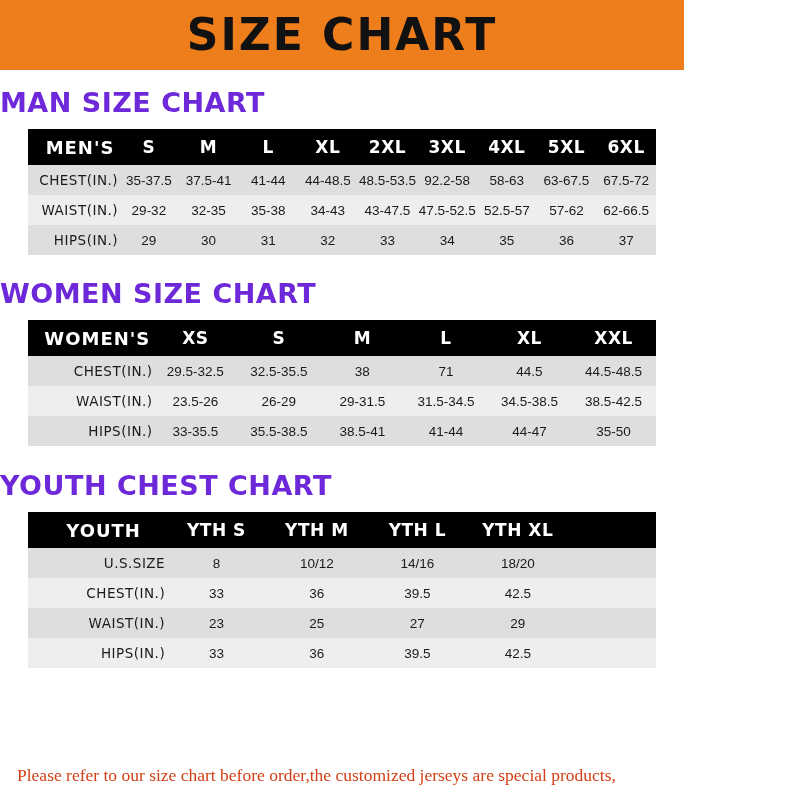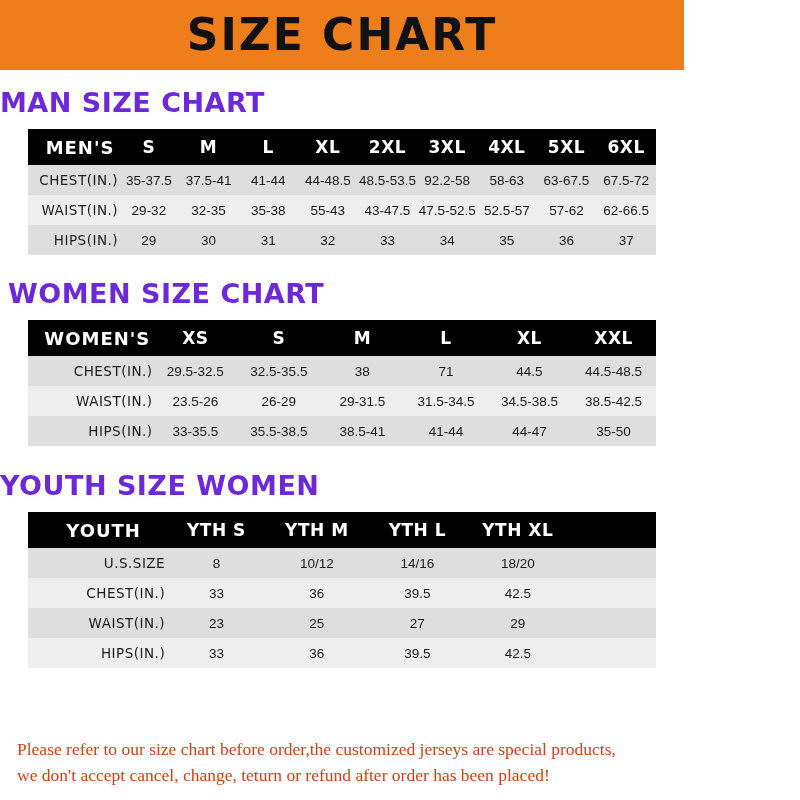--- a/index.html
+++ b/index.html
@@ -41,21 +41,21 @@
   
   .section-title {
     text-align: left;
     font-family: "DejaVu Sans", sans-serif;
     font-weight: bold;
     font-size: 27px;
     color: #6d28d9;
     letter-spacing: 0.5px;
   }
   .st-man { margin-top: 17px; }
-  .st-women { margin-top: 23px; margin-left: 8px; }
+  .st-women { margin-top: 23px; }
   .st-youth { margin-top: 24px; }
 
   
   .table-wrap {
     margin: 11px 28px 0 28px;
   }
   table.size-table {
     width: 100%;
     border-collapse: collapse;
     table-layout: fixed;
@@ -157,21 +157,21 @@
         <td>92.2-58</td>
         <td>58-63</td>
         <td>63-67.5</td>
         <td>67.5-72</td>
       </tr>
       <tr class="data-row shade-b">
         <td class="rowlabel">WAIST(IN.)</td>
         <td>29-32</td>
         <td>32-35</td>
         <td>35-38</td>
-        <td>55-43</td>
+        <td>34-43</td>
         <td>43-47.5</td>
         <td>47.5-52.5</td>
         <td>52.5-57</td>
         <td>57-62</td>
         <td>62-66.5</td>
       </tr>
       <tr class="data-row shade-c">
         <td class="rowlabel">HIPS(IN.)</td>
         <td>29</td>
         <td>30</td>
@@ -233,21 +233,21 @@
         <td>35.5-38.5</td>
         <td>38.5-41</td>
         <td>41-44</td>
         <td>44-47</td>
         <td>35-50</td>
       </tr>
     </tbody>
       </table>
   </div>
 
-  <div class="section-title st-youth">YOUTH SIZE WOMEN</div>
+  <div class="section-title st-youth">YOUTH CHEST CHART</div>
   <div class="table-wrap">
     <table class="size-table">
       <colgroup>
         <col style="width:22%">
           <col style="width:16%">
           <col style="width:16%">
           <col style="width:16%">
         <col style="width:16%">
           <col style="width:14%">
       </colgroup>
@@ -291,16 +291,15 @@
         <td>39.5</td>
         <td>42.5</td>
         <td></td>
       </tr>
     </tbody>
       </table>
   </div>
 
   <div class="footer-note">
     <span class="line">Please refer to our size chart before order,the customized jerseys are special products,</span>
-    <span class="line">we don't accept cancel, change, teturn or refund after order has been placed!</span>
   </div>
 
 </div>
 
 </body></html>

